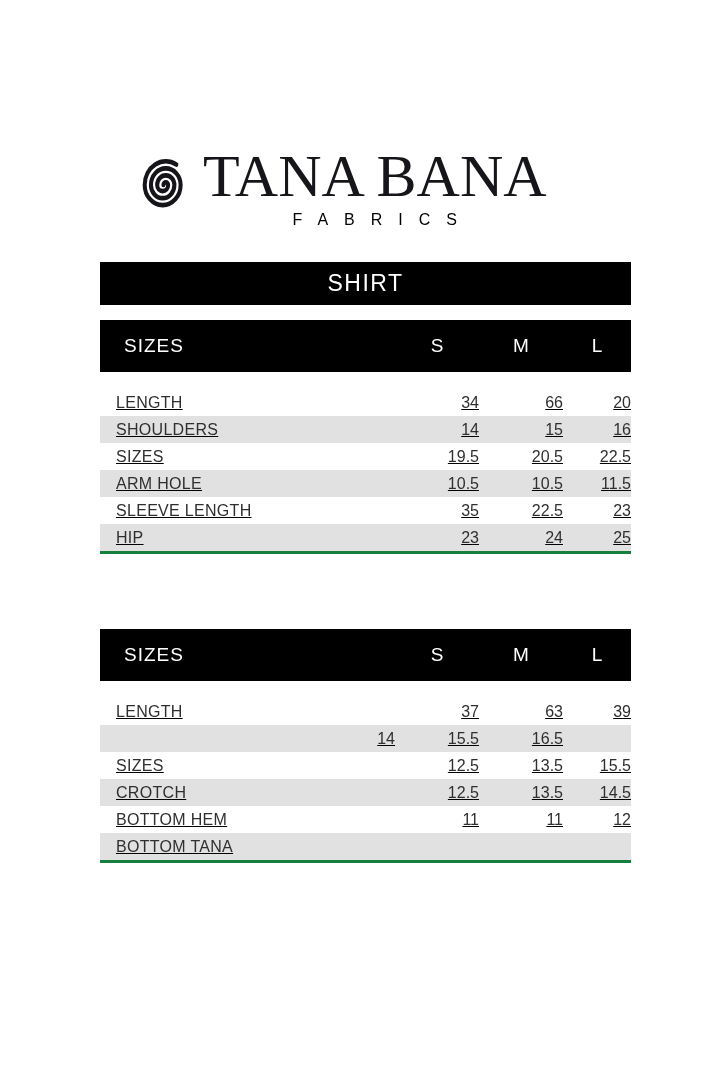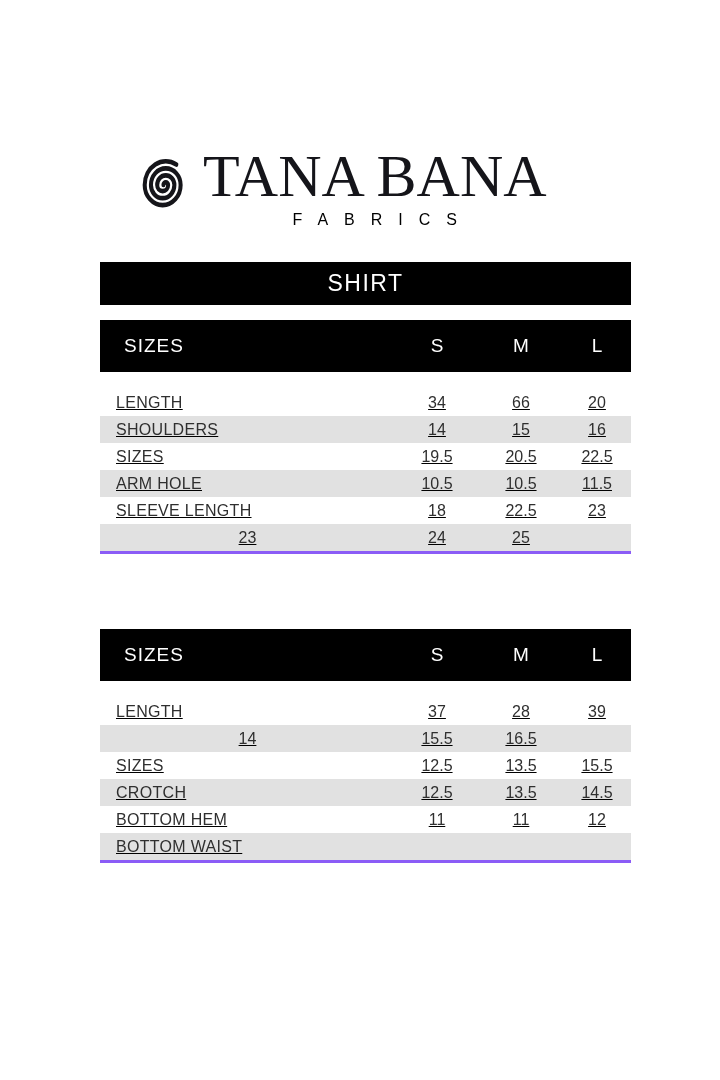--- a/index.html
+++ b/index.html
@@ -49,25 +49,25 @@
     align-items:center;
   }
   .sizes-bar {
     margin-top:15px; height:52px;
     background:#000000; color:#ffffff;
     font-size:19px;
   }
   .sizes-label { padding-left:24px; letter-spacing:1px; }
   .col-head { text-align:center; }
 
-  .rows { margin-top:17px; border-bottom:3px solid #8b5cf6; }
+  .rows { margin-top:17px; border-bottom:3px solid #15803d; }
   .row { height:27px; font-size:16px; color:#2f2f2f; }
   .row:nth-child(even) { background:#e1e1e1; }
   .row-label { padding-left:16px; letter-spacing:0.3px; white-space:nowrap; }
-  .cell { text-align:center; }
+  .cell { text-align:right; }
 </style>
 </head>
 <body>
 
 <div class="page">
 
   <div class="logo">
     <div class="logo-icon">
       <svg viewBox="0 0 64 64" preserveAspectRatio="none" xmlns="http://www.w3.org/2000/svg">
         <path d="M46.5 8.6 A27 27 0 0 0 6 32 A23 23 0 0 0 52 32 A19 19 0 0 0 14 32 A15 15 0 0 0 44 32 A11 11 0 0 0 22 32 A7 7 0 0 0 36 32 A3 3 0 0 0 30 32" fill="none" stroke="#15151a" stroke-width="5.2" stroke-linecap="round"></path>
@@ -107,44 +107,45 @@
         <div class="cell">22.5</div>
       </div>
       <div class="row grid">
         <div class="row-label">ARM HOLE</div>
         <div class="cell">10.5</div>
         <div class="cell">10.5</div>
         <div class="cell">11.5</div>
       </div>
       <div class="row grid">
         <div class="row-label">SLEEVE LENGTH</div>
-        <div class="cell">18</div>
+        <div class="cell">35</div>
         <div class="cell">22.5</div>
         <div class="cell">23</div>
       </div>
       <div class="row grid">
+        <div class="row-label">HIP</div>
         <div class="cell">23</div>
         <div class="cell">24</div>
         <div class="cell">25</div>
       </div>
     </div>
   </div>
 
   <div class="section" id="trouser-section">
     <div class="sizes-bar grid">
       <div class="sizes-label">SIZES</div>
       <div class="col-head">S</div>
       <div class="col-head">M</div>
       <div class="col-head">L</div>
     </div>
     <div class="rows">
       <div class="row grid">
         <div class="row-label">LENGTH</div>
         <div class="cell">37</div>
-        <div class="cell">28</div>
+        <div class="cell">63</div>
         <div class="cell">39</div>
       </div>
       <div class="row grid">
         <div class="cell">14</div>
         <div class="cell">15.5</div>
         <div class="cell">16.5</div>
       </div>
       <div class="row grid">
         <div class="row-label">SIZES</div>
         <div class="cell">12.5</div>
@@ -157,21 +158,21 @@
         <div class="cell">13.5</div>
         <div class="cell">14.5</div>
       </div>
       <div class="row grid">
         <div class="row-label">BOTTOM HEM</div>
         <div class="cell">11</div>
         <div class="cell">11</div>
         <div class="cell">12</div>
       </div>
       <div class="row grid">
-        <div class="row-label">BOTTOM WAIST</div>
+        <div class="row-label">BOTTOM TANA</div>
         <div class="cell"></div>
         <div class="cell"></div>
         <div class="cell"></div>
       </div>
     </div>
   </div>
 
 </div>
 
 </body></html>

